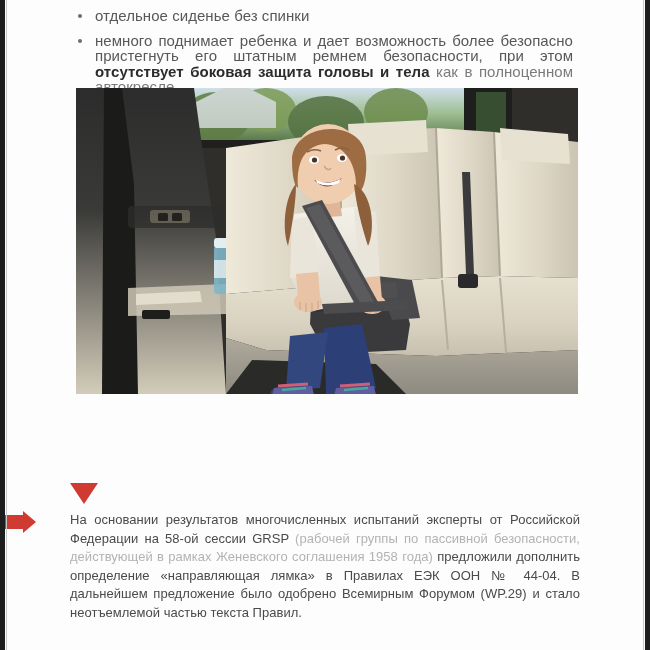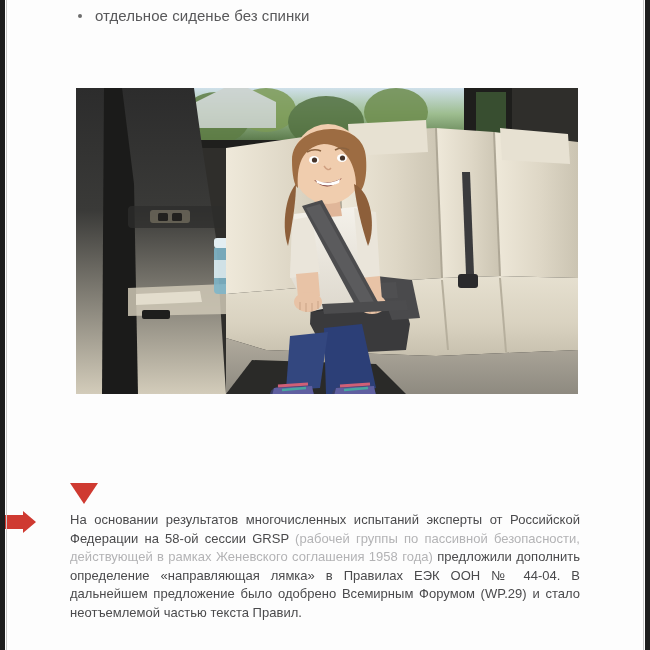--- a/index.html
+++ b/index.html
@@ -159,20 +159,24 @@
 
   <div class="bullets">
 
     <div class="bullet-row">
       <span class="bullet-dot"></span>
       <div class="bullet-text">
         <span>отдельное сиденье без спинки</span>
       </div>
     </div>
 
+    <div class="bullet-row">
+      <span class="bullet-dot"></span>
+      <div class="bullet-text"><span>немного поднимает ребенка и дает возможность более безопасно пристегнуть его штатным ремнем безопасности, при этом </span><b>отсутствует боковая защита головы и тела</b><span class="t-dim"> как в полноценном автокресле</span></div>
+    </div>
 
   </div>
 
   <div class="photo">
     <svg viewBox="0 0 502 306" preserveAspectRatio="none">
       <defs>
         <linearGradient id="gSeat" x1="0" y1="0" x2="0" y2="1">
           <stop offset="0%" stop-color="#e6e0d0"></stop>
           <stop offset="60%" stop-color="#d9d2c0"></stop>
           <stop offset="100%" stop-color="#c7c0ae"></stop>

